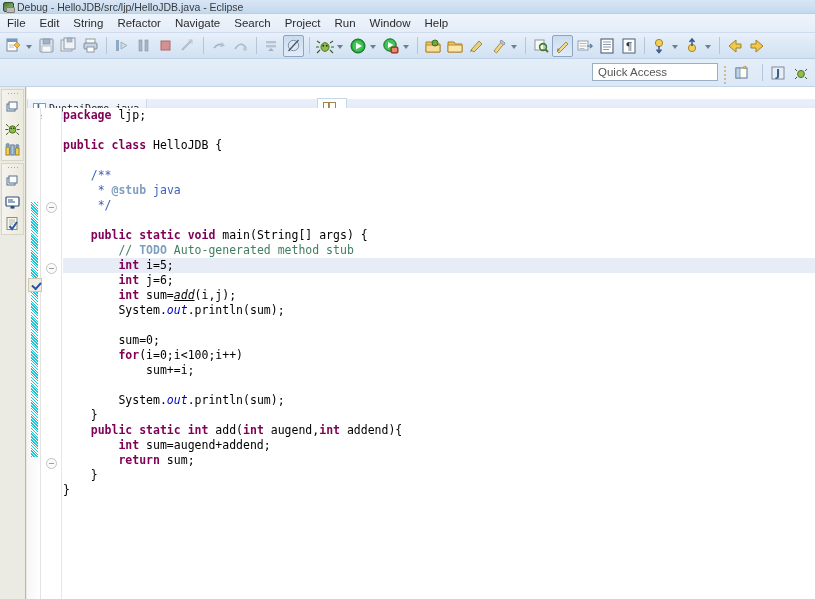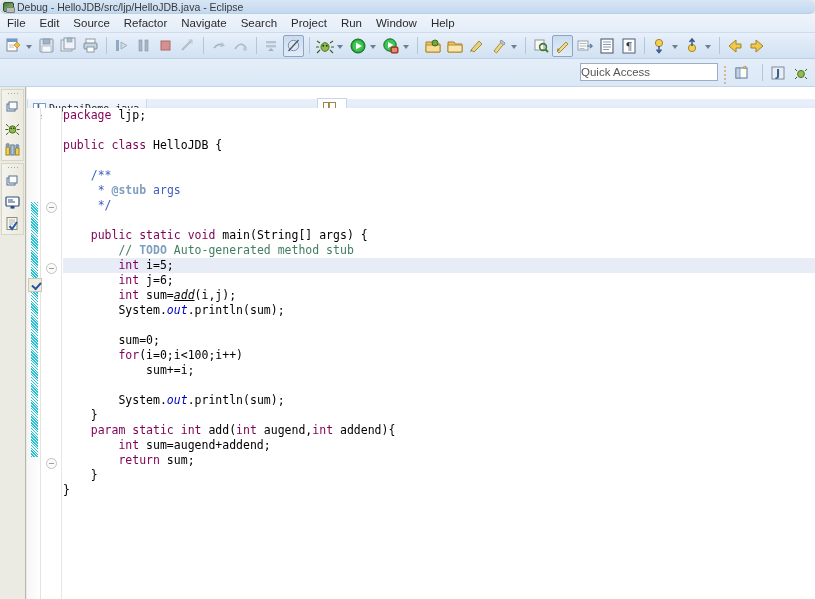--- a/index.html
+++ b/index.html
@@ -17,21 +17,20 @@
   }
 
   
   .titlebar {
     position: absolute; left: 0; top: 0; width: 815px; height: 14px;
     background: linear-gradient(to bottom, #d8e6f5 0%, #cddff2 55%, #c3d8ee 100%);
     border-bottom: 1px solid #b9cfe6;
     display: flex; align-items: center;
     padding-left: 2px;
     overflow: hidden;
-    border-radius: 6px;
   }
   .titlebar .tb-ico {
     width: 12px; height: 11px; margin-right: 3px;
     position: relative; flex: 0 0 auto;
   }
   .titlebar .tb-ico::before {
     content: ""; position: absolute; left: 1px; top: 1px;
     width: 9px; height: 8px; border-radius: 2px;
     background: linear-gradient(145deg,#4a6f3c,#76a85a 60%,#3d5c30);
     border: 1px solid #35512a;
@@ -91,23 +90,23 @@
   }
 
   
   .qarow {
     position: absolute; left: 0; top: 59px; width: 815px; height: 28px;
     background: linear-gradient(to bottom, #e4eef9 0%, #dbe8f6 100%);
     border-bottom: 1px solid #c3d4e7;
   }
   .qaccess {
     position: absolute; right: 97px; top: 4px;
-    width: 138px; height: 18px;
+    width: 126px; height: 18px;
     background: #ffffff; border: 1px solid #9aaec4;
-    display: flex; align-items: center; 
+    display: flex; align-items: center; padding-left: 5px;
   }
   .qaccess span { font-size: 11.5px; color: #555; }
   .qa-handle {
     position: absolute; right: 87px; top: 5px; width: 4px; height: 17px;
   }
   .qa-handle i {
     display: block; width: 2px; height: 2px; margin: 2px 0;
     background: #d0a86c; border-radius: 50%;
   }
   .persp-btn {
@@ -245,42 +244,42 @@
   }
   pre.code {
     position: relative;
     margin: 0; padding: 0;
     font-family: "DejaVu Sans Mono", monospace;
     font-size: 11.5px;
     line-height: 15px;
     color: #000000;
     white-space: pre;
   }
-  .kw  { color: #7f0055; font-weight: normal; }
+  .kw  { color: #7f0055; font-weight: bold; }
   .cmt { color: #3f7f5f; }
   .jdoc{ color: #3f5fbf; }
   .jtag{ color: #7f9fbf; font-weight: bold; }
   .todo{ color: #7f9fbf; font-weight: bold; }
   .sfld{ color: #0000c0; font-style: italic; margin-top: 12px; }
   .mth { font-style: italic; color: #000000; text-decoration: underline; }
 </style>
 </head>
 <body>
 
 <div id="app">
 
   <div class="titlebar">
     <span class="tb-ico"></span>
     <span class="titlebar-text">Debug - HelloJDB/src/ljp/HelloJDB.java - Eclipse</span>
   </div>
 
   <div class="menubar">
     <div class="menu-item">File</div>
     <div class="menu-item">Edit</div>
-    <div class="menu-item">Source</div>
+    <div class="menu-item">String</div>
     <div class="menu-item">Refactor</div>
     <div class="menu-item">Navigate</div>
     <div class="menu-item">Search</div>
     <div class="menu-item">Project</div>
     <div class="menu-item">Run</div>
     <div class="menu-item">Window</div>
     <div class="menu-item">Help</div>
   </div>
 
   <div class="toolbar">
@@ -641,37 +640,37 @@
       <div class="fold" style="top:350px;"></div>
     </div>
 
     <div class="codepane">
       <div class="hl-line" style="top:150px;"></div>
       <pre class="code"><span><span class="kw">package </span>ljp;</span>
 <span></span>
 <span><span class="kw">public class </span>HelloJDB {</span>
 <span></span>
 <span>    <span class="jdoc">/**</span></span>
-<span>     <span class="jdoc">* </span><span class="jtag">@stub</span><span class="jdoc"> args</span></span>
+<span>     <span class="jdoc">* </span><span class="jtag">@stub</span><span class="jdoc"> java</span></span>
 <span>     <span class="jdoc">*/</span></span>
 <span></span>
 <span>    <span class="kw">public static void </span>main(String[] args) {</span>
 <span>        <span class="cmt">// </span><span class="todo">TODO</span><span class="cmt"> Auto-generated method stub</span></span>
 <span>        <span class="kw">int </span>i=5;</span>
 <span>        <span class="kw">int </span>j=6;</span>
 <span>        <span class="kw">int </span>sum=<span class="mth">add</span>(i,j);</span>
 <span>        System.<span class="sfld">out</span>.println(sum);</span>
 <span></span>
 <span>        sum=0;</span>
 <span>        <span class="kw">for</span>(i=0;i&lt;100;i++)</span>
 <span>            sum+=i;</span>
 <span></span>
 <span>        System.<span class="sfld">out</span>.println(sum);</span>
 <span>    }</span>
-<span>    <span class="kw">param static int </span>add(<span class="kw">int </span>augend,<span class="kw">int </span>addend){</span>
+<span>    <span class="kw">public static int </span>add(<span class="kw">int </span>augend,<span class="kw">int </span>addend){</span>
 <span>        <span class="kw">int </span>sum=augend+addend;</span>
 <span>        <span class="kw">return </span>sum;</span>
 <span>    }</span>
 <span>}</span>
 </pre>
     </div>
   </div>
 </div>
 
 </body></html>

